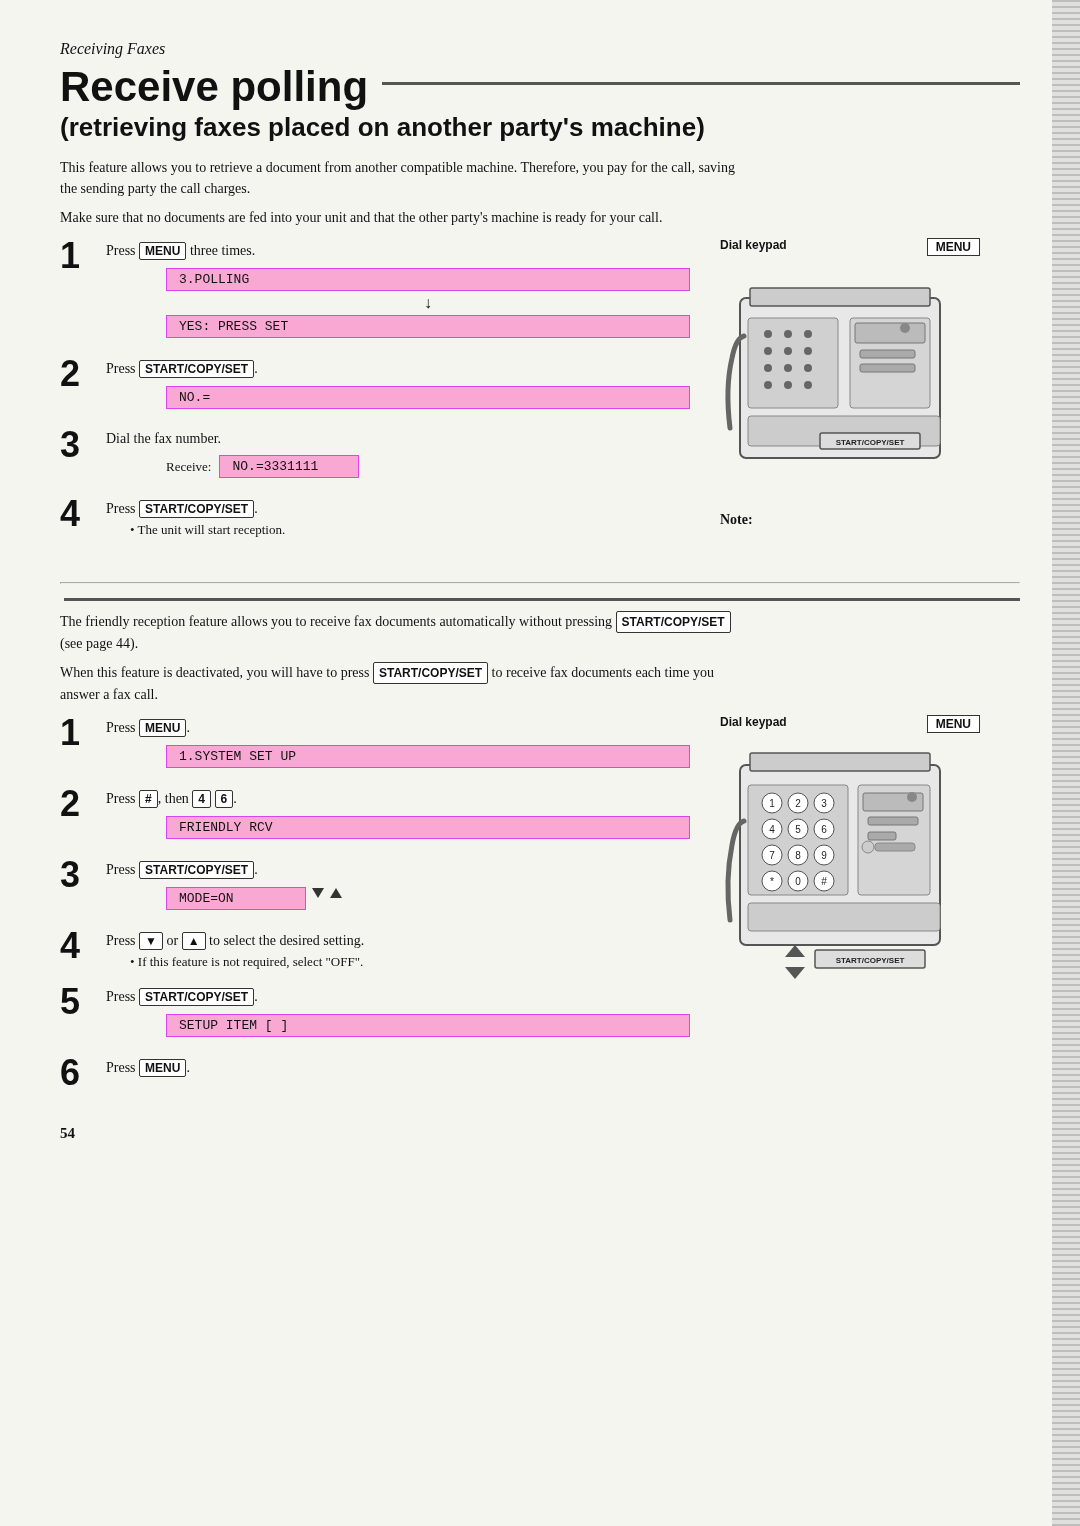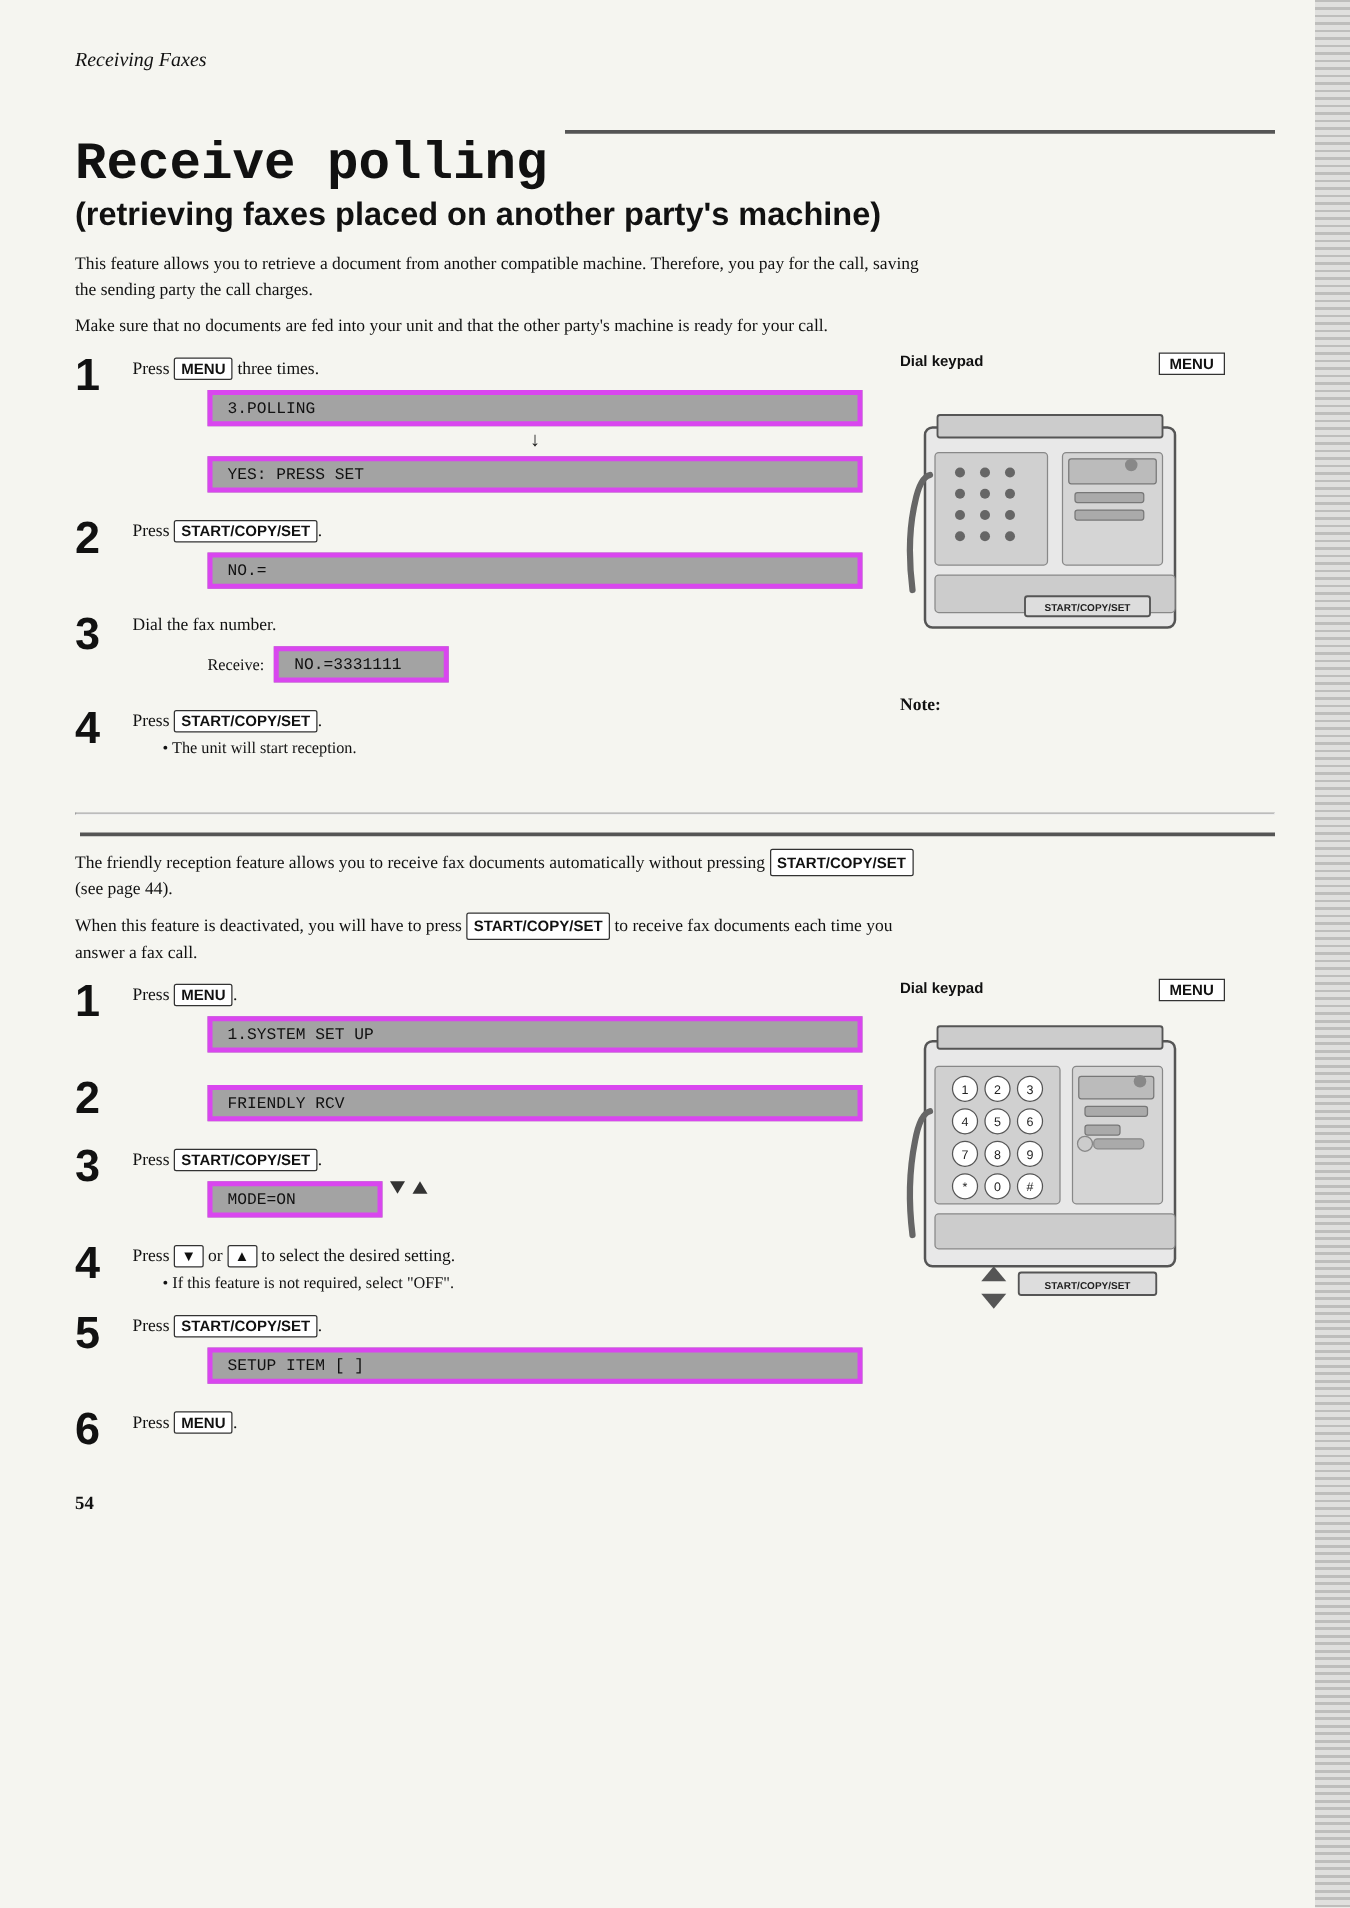--- a/index.html
+++ b/index.html
@@ -32,24 +32,23 @@
     .section-label {
       font-style: italic;
       font-size: 16px;
       margin-bottom: 6px;
       font-family: 'Times New Roman', serif;
     }
 
     .section-title {
       font-size: 42px;
       font-weight: 900;
-      font-family: Liberation Mono, monospace;
+      font-family: Liberation Sans, sans-serif;
       line-height: 1.1;
       margin-bottom: 2px;
-      margin-top: 44px;
     }
 
     .section-subtitle {
       font-size: 26px;
       font-weight: 700;
       font-family: Arial, sans-serif;
       margin-bottom: 14px;
     }
 
     .title-rule {
@@ -110,26 +109,26 @@
       padding-top: 4px;
     }
 
     .step-text {
       font-size: 14px;
       margin-bottom: 4px;
     }
 
     .display-box {
       display: inline-block;
-      border: 4px solid #d946ef;
+      border: 1px solid #d946ef;
       padding: 3px 12px;
       font-family: 'Courier New', monospace;
       font-size: 13px;
       margin: 4px 0;
-      background: #a3a3a3;
+      background: #f9a8d4;
       min-width: 140px;
     }
 
     .display-row {
       display: flex;
       flex-direction: column;
       padding-left: 60px;
     }
 
     .display-arrow {
@@ -379,20 +378,23 @@
         </div>
         <div class="display-row">
           <span class="display-box">1.SYSTEM SET UP</span>
         </div>
       </div>
     </div>
 
     <div class="step">
       <div class="step-num">2</div>
       <div class="step-content">
+        <div class="step-text">
+          Press <span class="kbd">#</span>, then <span class="kbd">4</span> <span class="kbd">6</span>.
+        </div>
         <div class="display-row">
           <span class="display-box">FRIENDLY RCV</span>
         </div>
       </div>
     </div>
 
     <div class="step">
       <div class="step-num">3</div>
       <div class="step-content">
         <div class="step-text">

